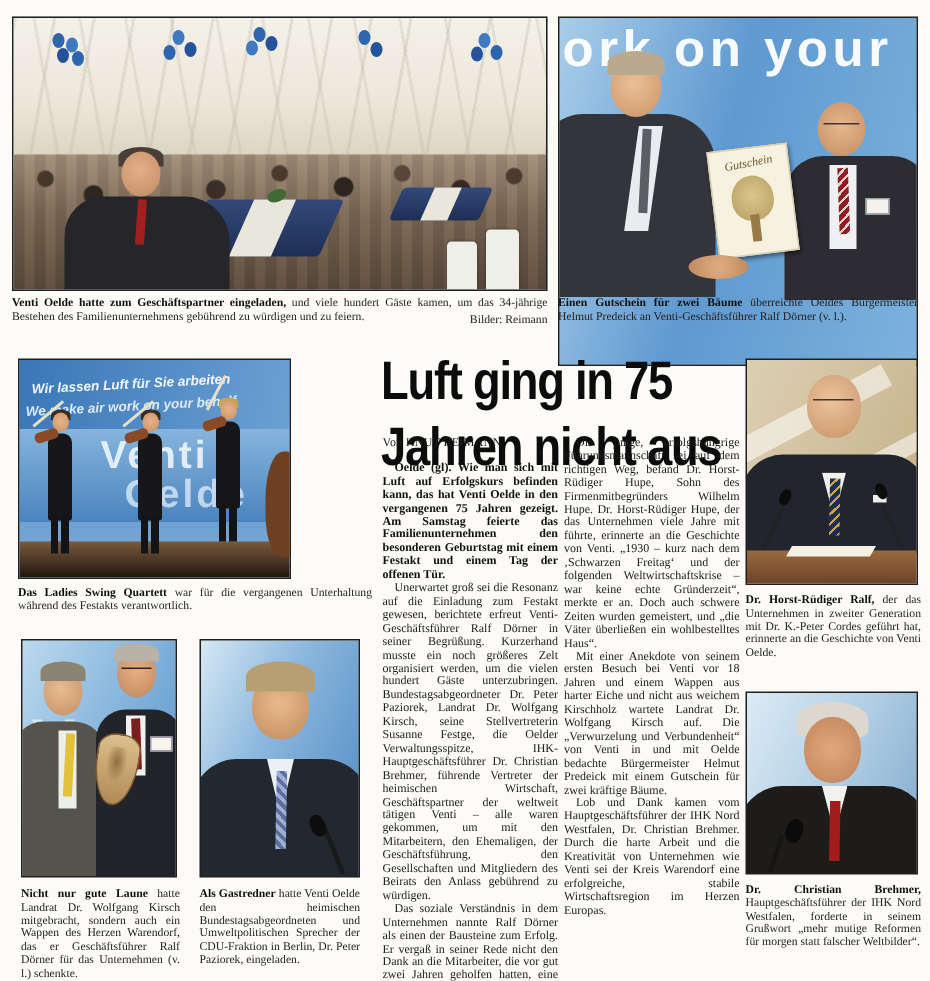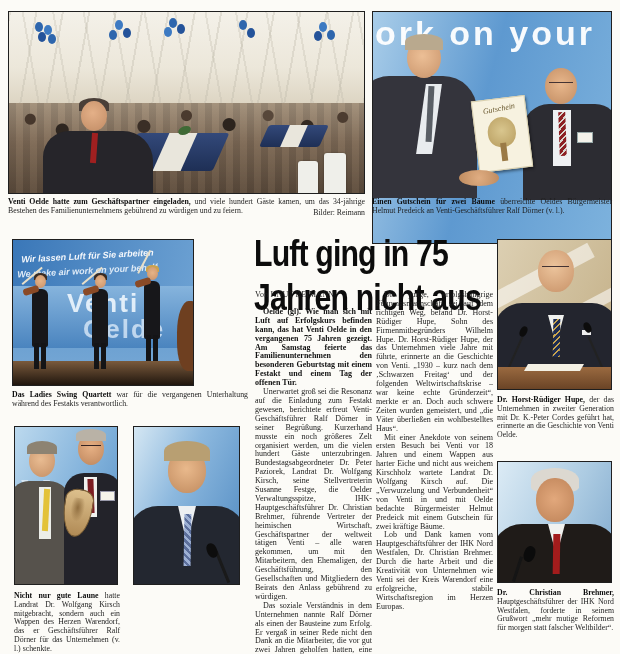--- a/index.html
+++ b/index.html
@@ -311,21 +311,21 @@
     <div class="hup-head"></div>
     <div class="hup-glasses"></div>
     <div class="micstand" id="hupM1s"></div>
     <div class="micstand" id="hupM2s"></div>
     <div class="mic" id="hupM1"></div>
     <div class="mic" id="hupM2"></div>
     <div class="hup-podium"></div>
     <div class="hup-paper"></div>
   </div>
   <p class="cap" style="left:497px;top:396px;width:117px;">
-    <b>Dr. Horst-Rüdiger Hupe,</b><span> der das Unternehmen in zweiter Generation mit Dr. K.-Peter Cordes geführt hat, erinnerte an die Geschichte von Venti Oelde.</span>
+    <b>Dr. Horst-Rüdiger Ralf,</b><span> der das Unternehmen in zweiter Generation mit Dr. K.-Peter Cordes geführt hat, erinnerte an die Geschichte von Venti Oelde.</span>
   </p>
 
   <div class="photo" id="ph-kir" style="left:14px;top:426px;width:104px;height:159px;">
     <div class="kir-letters">Ve</div>
     <div class="kir-man" id="kirL">
       <span class="suit"></span>
       <span class="shirt"></span>
       <span class="tie"></span>
       <span class="head"></span>
       <span class="hair"></span>
@@ -350,20 +350,23 @@
   <div class="photo" id="ph-paz" style="left:133px;top:426px;width:107px;height:159px;">
     <div class="paz-letter">P</div>
     <div class="paz-suit"></div>
     <div class="paz-shirt"></div>
     <div class="paz-tie"></div>
     <div class="paz-head"></div>
     <div class="paz-hair"></div>
     <div class="paz-micstand"></div>
     <div class="paz-mic"></div>
   </div>
+  <p class="cap" style="left:133px;top:592px;width:107px;">
+    <b>Als Gastredner</b><span> hatte Venti Oelde den heimischen Bundestagsabgeordneten und Umweltpolitischen Sprecher der CDU-Fraktion in Berlin, Dr. Peter Paziorek, eingeladen.</span>
+  </p>
 
   <div class="photo" id="ph-bre" style="left:497px;top:461px;width:115px;height:122px;">
     <div class="bre-suit"></div>
     <div class="bre-shirt"></div>
     <div class="bre-tie"></div>
     <div class="bre-hair"></div>
     <div class="bre-head"></div>
     <div class="bre-micstand"></div>
     <div class="bre-mic"></div>
   </div>

